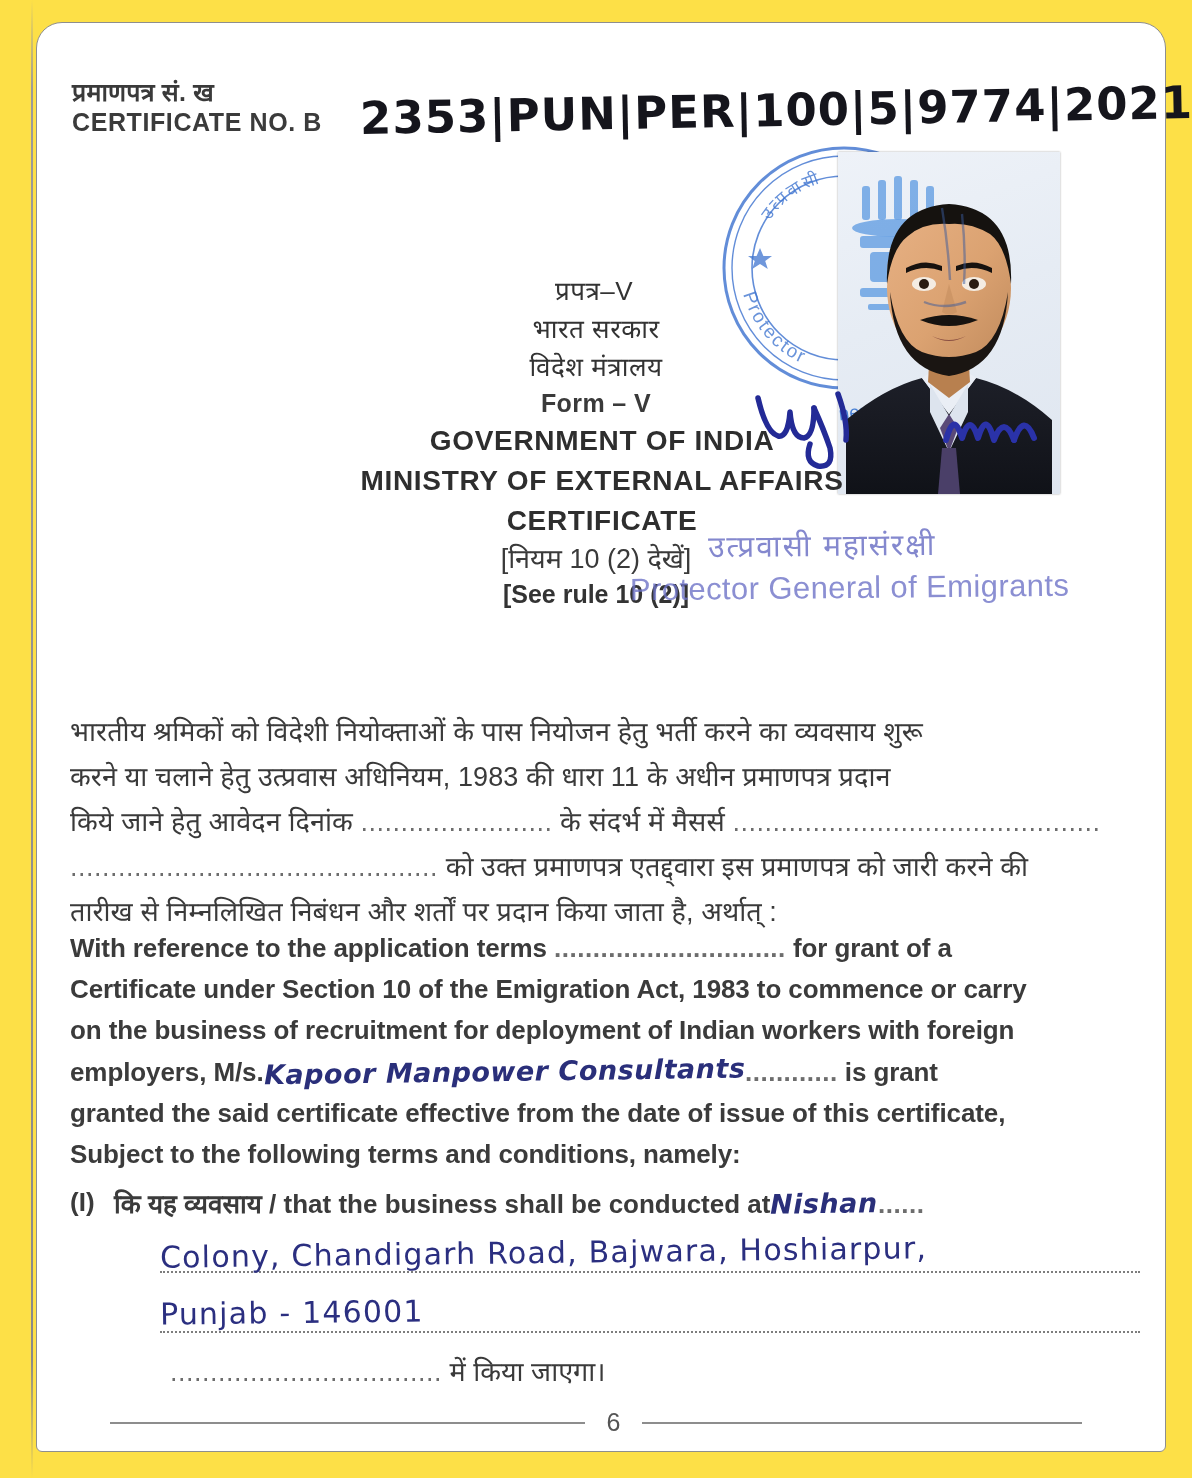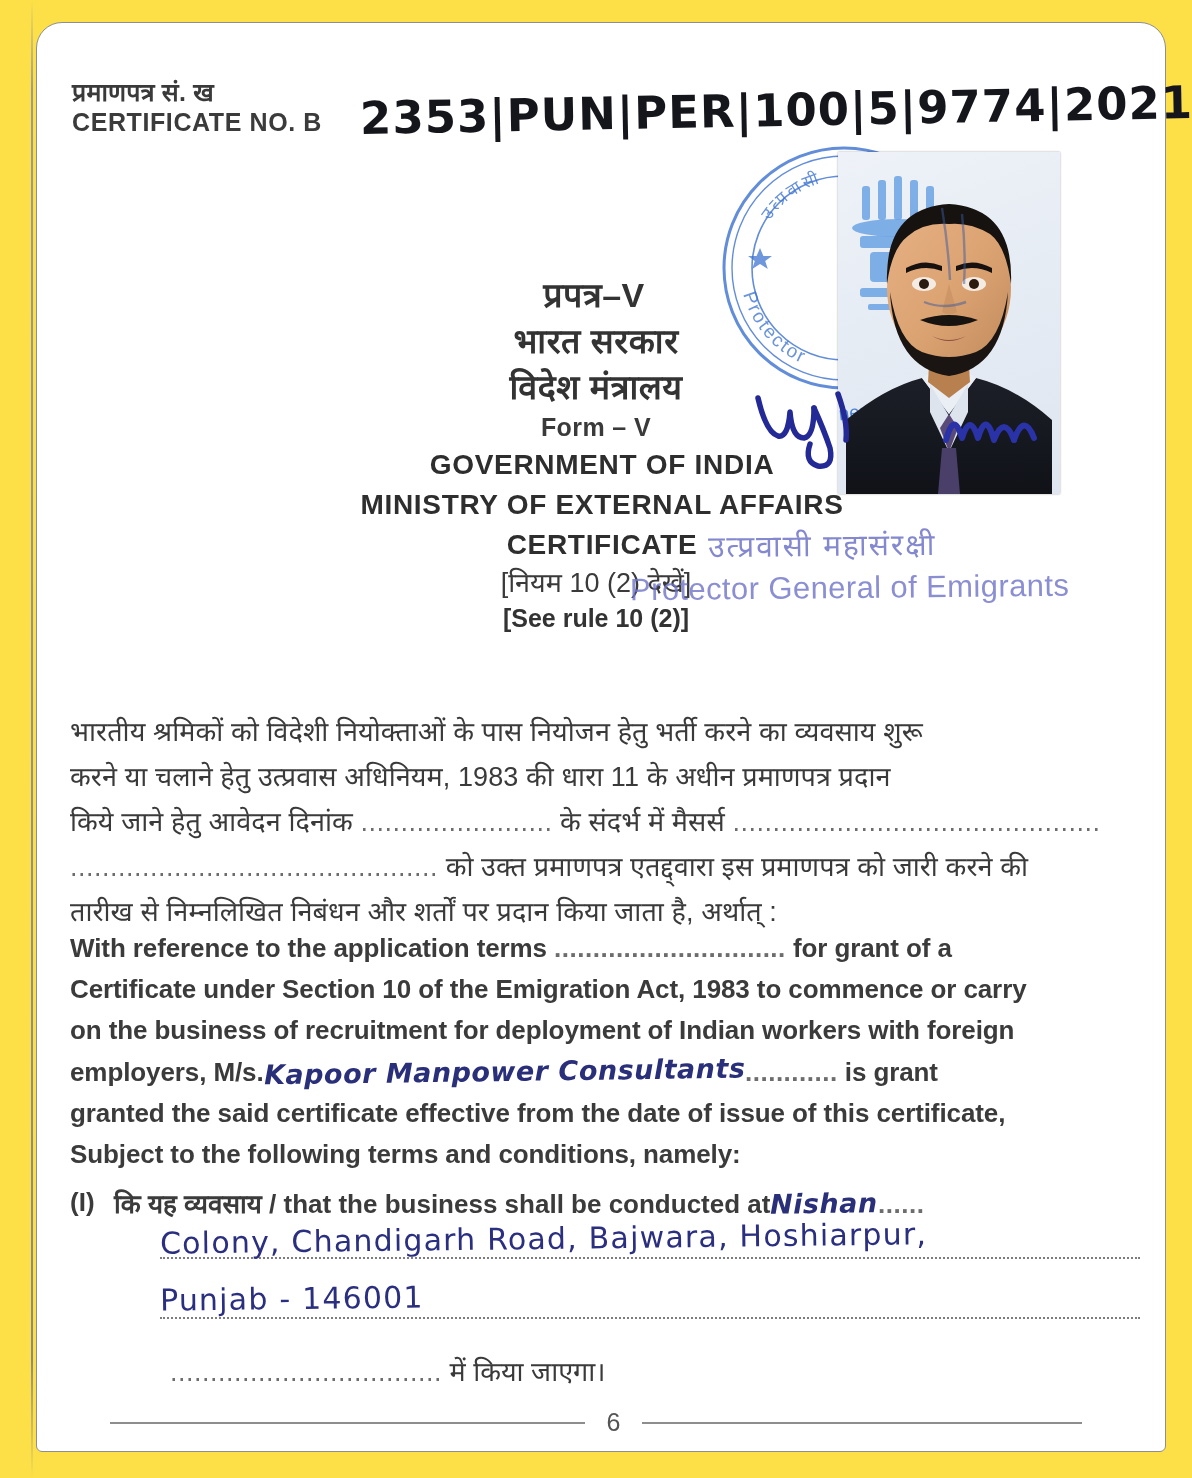--- a/index.html
+++ b/index.html
@@ -81,22 +81,22 @@
 
   
   #title-block {
     position: absolute;
     left: 0px; top: 272px;
     width: 1192px;
     text-align: center;
   }
   #title-block .t-line { line-height: 1.0; }
   .t-hi {
-    font-size: 34px;
-    font-weight: 700;
+    font-size: 26px;
+    font-weight: 400;
     color: #333333;
     padding: 6px 4px;
     letter-spacing: .5px;
   }
   .t-en-sm {
     font-size: 25px;
     font-weight: 700;
     color: #3a3a3a;
     padding: 5px 0;
     letter-spacing: .4px;
@@ -478,21 +478,21 @@
   </div>
 
   <div id="clause-one">
     <span id="clause-num">(I)</span>
     <div id="clause-text">
       <span>कि यह व्यवसाय</span>
       <span>/</span>
       <span>that the business shall be conducted at</span><span class="hand">Nishan</span><span class="dots">......</span>
     </div>
 
-    <div class="addr-line" style="">
+    <div class="addr-line" style="margin-top:14px">
       <span class="addr-rule"></span>
       <span class="addr-hand">Colony, Chandigarh Road, Bajwara, Hoshiarpur,</span>
     </div>
     <div class="addr-line" style="margin-top:10px">
       <span class="addr-rule"></span>
       <span class="addr-hand">Punjab - 146001</span>
     </div>
   </div>
 
   <div id="closing-hi">

